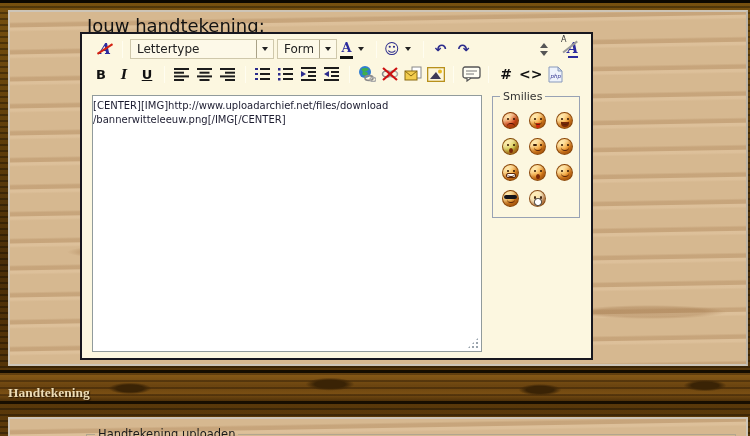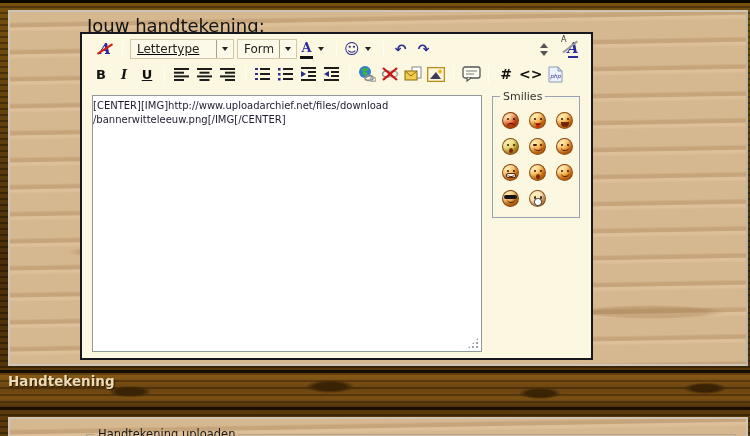--- a/index.html
+++ b/index.html
@@ -46,21 +46,21 @@
     min-width:20px; height:21px; background:transparent; border:0; cursor:pointer;
     font-family:"DejaVu Sans",sans-serif; position:relative; flex:none;
   }
   .combo {
     display:inline-flex; align-items:center; height:20px; cursor:pointer;
     border:1px solid #cfc8ab; background:rgba(255,255,255,.25); padding-left:6px; flex:none;
   }
   .combo-label { font-size:12px; color:#222; white-space:nowrap; overflow:hidden; }
   .combo-divider { width:1px; height:18px; background:#a9a287; margin-left:6px; }
   .arr { width:0; height:0; border-left:3px solid transparent; border-right:3px solid transparent; border-top:4px solid #222; margin:0 5px; }
-  .font-combo { width:104px;text-decoration:underline; }
+  .font-combo { width:144px; }
   .font-combo .combo-label { flex:1; }
   .format-combo { width:60px; }
   .format-combo .combo-label { flex:1; }
 
   .rf-a { font:italic bold 15px "DejaVu Serif",serif; color:#2b2b9e; }
   .rf-slash { position:absolute; left:1px; top:9px; width:18px; height:2px; background:#d42010; transform:rotate(-33deg); }
 
   .ca-wrap { display:inline-flex; flex-direction:column; align-items:center; line-height:1; }
   .ca-a { font:bold 13px "DejaVu Serif",serif; color:#2b2b9e; }
   .ca-bar { width:13px; height:3px; background:#111; margin-top:1px; }
@@ -119,31 +119,31 @@
   .v-o::after { border-bottom:none; }
   .v-teeth .fx { left:2.5px; top:8px; width:10px; height:5px; background:#fff; border:1px solid #5a2508; border-radius:2px; }
   .v-wink .fx { left:2.5px; top:4.5px; width:4px; height:2px; background:#3c1e08; border-radius:1px; }
   .v-cool .fx { left:1px; top:3.5px; width:13px; height:4.5px; background:#15151a; border-radius:2px; }
   .v-shock .fx { left:4px; top:6.5px; width:8px; height:8px; background:#fff; border:1px solid #33302a; border-radius:45%; }
   .v-shock::after { border-bottom:none; }
   .v-shock::before { height:3.5px; }
 
   
   .section-bar {
-    position:absolute; left:0; top:370px; width:750px; height:40px;
+    position:absolute; left:0; top:370px; width:750px; height:34px;
     background-color:#6b4410;
     background-image:
       radial-gradient(ellipse 30px 8px at 130px 55%, #3a2305 0 45%, rgba(58,35,5,0) 72%),
       radial-gradient(ellipse 34px 9px at 330px 40%, #3a2305 0 45%, rgba(58,35,5,0) 72%),
       radial-gradient(ellipse 30px 8px at 540px 60%, #3a2305 0 45%, rgba(58,35,5,0) 72%),
       radial-gradient(ellipse 30px 8px at 705px 45%, #3a2305 0 45%, rgba(58,35,5,0) 72%),
       repeating-linear-gradient(180deg, rgba(25,12,0,.35) 0 2px, rgba(0,0,0,0) 2px 7px),
       linear-gradient(180deg,#8a5c17,#6b4410 45%,#7a4f13 75%,#4e3009);
     border-top:3px solid #140c00; border-bottom:3px solid #180e00;
-    display:flex; align-items:flex-start;
+    display:flex; align-items:flex-end;font-family:Liberation Serif, serif;
   }
   .section-title { font-size:13.5px; font-weight:bold; color:#ecdcb6; padding-left:8px;
     text-shadow:1px 1px 1px rgba(30,15,0,.8); }
 
   .bottom-panel {
     position:absolute; left:8px; top:417px; width:740px; height:60px;
     border:2px solid #cdc5b8;
   }
   .upload-fs {
     position:absolute; left:76px; top:8px; width:650px; height:40px;

